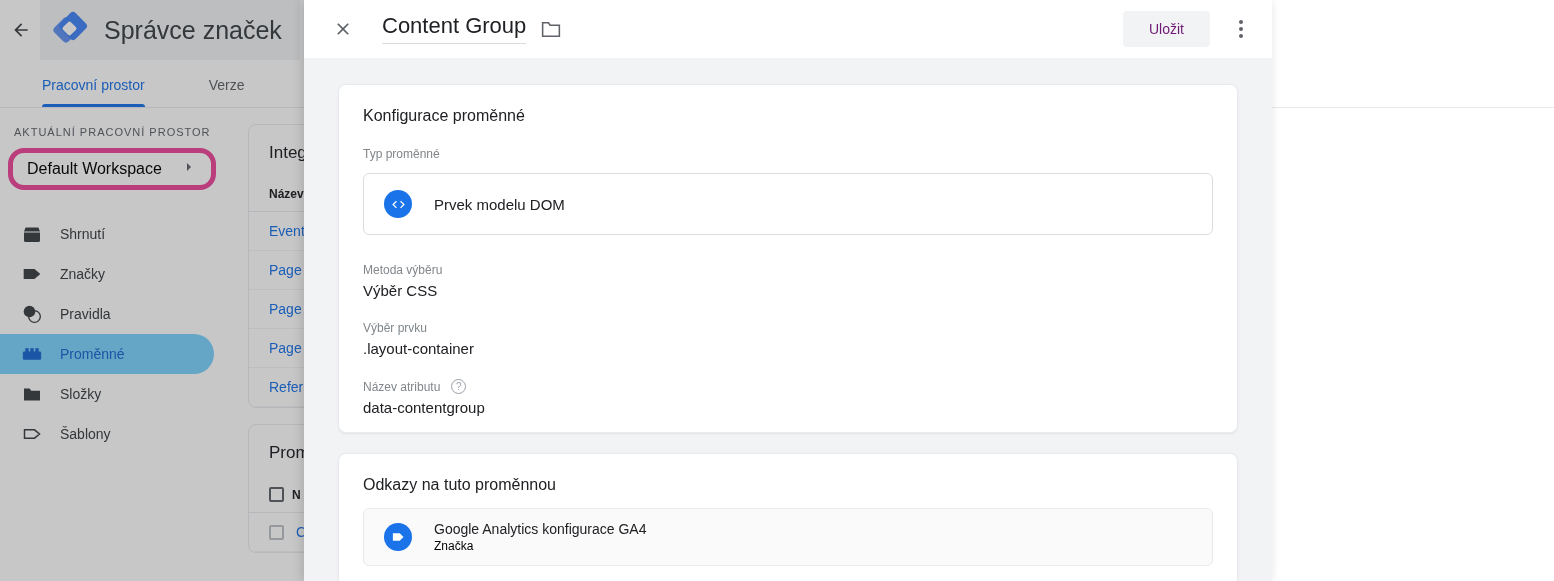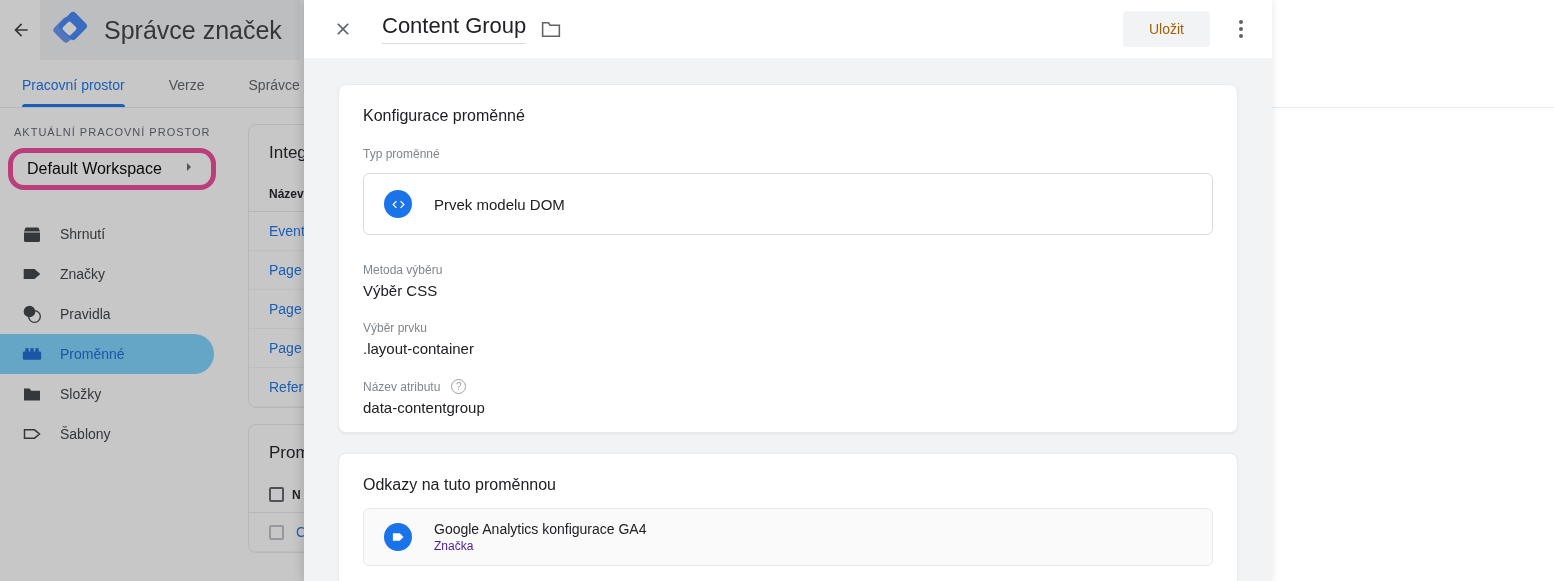--- a/index.html
+++ b/index.html
@@ -50,21 +50,21 @@
   .acct-label { font-size: 11px; color: #5f6368; letter-spacing: .2px; }
   .acct-name { font-size: 21px; color: #202124; font-weight: 500; line-height: 1.1; }
 
   .bg-tabs {
     position: absolute; top: 60px; left: 0; width: 1554px; height: 48px;
     background: #ffffff; display: flex; align-items: flex-end;
     border-bottom: 1px solid #e8eaed;
   }
   .bg-tab {
     font-size: 14px; color: #5f6368; padding: 0 22px 14px 22px;
-    position: relative; white-space: nowrap;
+    position: relative; white-space: nowrap; margin-left: 20px;
   }
   .bg-tab.active { color: #1a73e8; }
   .bg-tab.active::after {
     content: ""; position: absolute; left: 22px; right: 22px; bottom: 0;
     height: 3px; background: #1a73e8; border-radius: 3px 3px 0 0;
   }
 
   .bg-sidebar {
     position: absolute; top: 108px; left: 0; width: 230px; bottom: 0;
     background: #ffffff; padding-top: 18px;
@@ -126,21 +126,21 @@
     justify-content: center; color: #5f6368; border-radius: 50%;
   }
   .title-wrap { display: flex; align-items: center; gap: 14px; margin-left: 22px; }
   .modal-title {
     font-size: 22px; color: #202124; border-bottom: 1px solid #dadce0;
     padding-bottom: 4px; line-height: 1.1;
   }
   .folder-icon { color: #5f6368; display: flex; align-items: center; }
   .header-spacer { flex: 1; }
   .save-btn {
-    background: #f1f3f4; color: #a16207; font-size: 14px; font-weight: 500;
+    background: #f1f3f4; color: #701a75; font-size: 14px; font-weight: 500;
     border: none; border-radius: 4px; padding: 10px 26px; cursor: default;
   }
   .kebab {
     width: 34px; height: 34px; margin-left: 14px; display: flex;
     flex-direction: column; align-items: center; justify-content: center; gap: 3px;
   }
   .kebab span { width: 4px; height: 4px; border-radius: 50%; background: #5f6368; display: block; }
 
   .modal-body { flex: 1; overflow: hidden; padding: 26px 0 10px 0; }
   .mcard {
@@ -176,21 +176,21 @@
     margin: 14px 24px 24px 24px; border: 1px solid #e8eaed; border-radius: 6px;
     background: #fafafa; height: 58px; display: flex; align-items: center;
     gap: 22px; padding: 0 20px;
   }
   .tag-circ {
     width: 28px; height: 28px; border-radius: 50%; background: #1a73e8;
     display: flex; align-items: center; justify-content: center; flex: none;
   }
   .ref-texts { display: flex; flex-direction: column; gap: 2px; }
   .ref-name { font-size: 14px; color: #202124; }
-  .ref-sub { font-size: 12px; color: #4c1d95; }
+  .ref-sub { font-size: 12px; color: #000000; }
   .pad-btm { height: 16px; }
 </style>
 </head>
 <body>
 
 <div class="screen">
 
   <div class="bg-app">
 
     <div class="bg-topbar">

